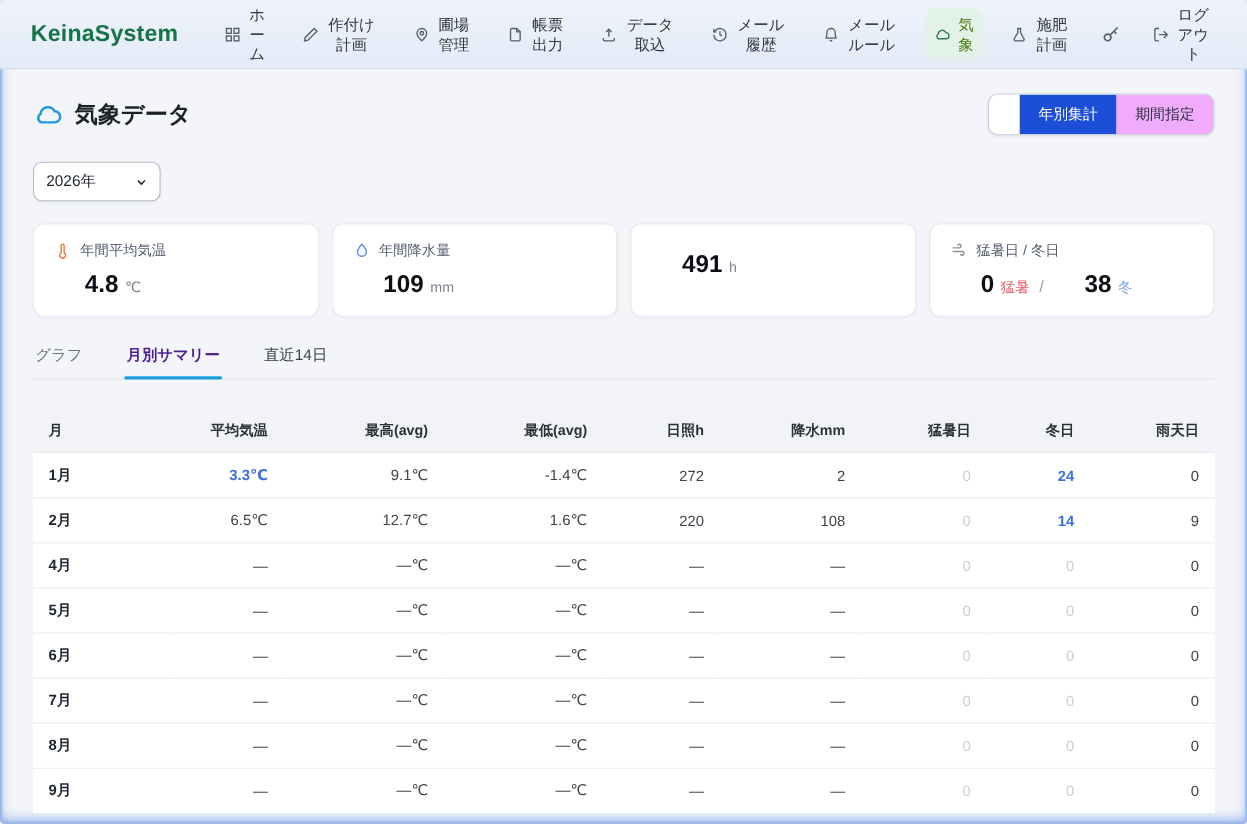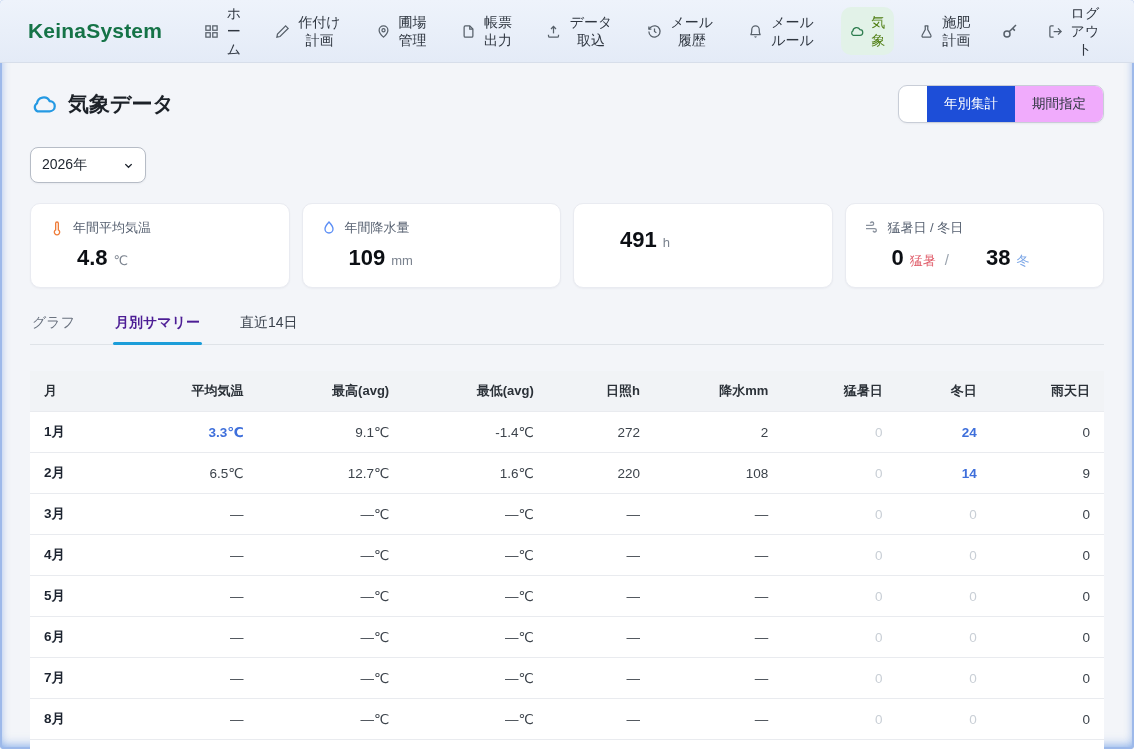--- a/index.html
+++ b/index.html
@@ -294,31 +294,20 @@
               <td>6.5℃</td>
               <td>12.7℃</td>
               <td>1.6℃</td>
               <td>220</td>
               <td>108</td>
               <td class="muted">0</td>
               <td class="cold">14</td>
               <td>9</td>
             </tr>
             <tr>
-              <td class="col-month">3月</td>
-              <td>—</td>
-              <td>—℃</td>
-              <td>—℃</td>
-              <td>—</td>
-              <td>—</td>
-              <td class="muted">0</td>
-              <td class="muted">0</td>
-              <td>0</td>
-            </tr>
-            <tr>
               <td class="col-month">4月</td>
               <td>—</td>
               <td>—℃</td>
               <td>—℃</td>
               <td>—</td>
               <td>—</td>
               <td class="muted">0</td>
               <td class="muted">0</td>
               <td>0</td>
             </tr>

